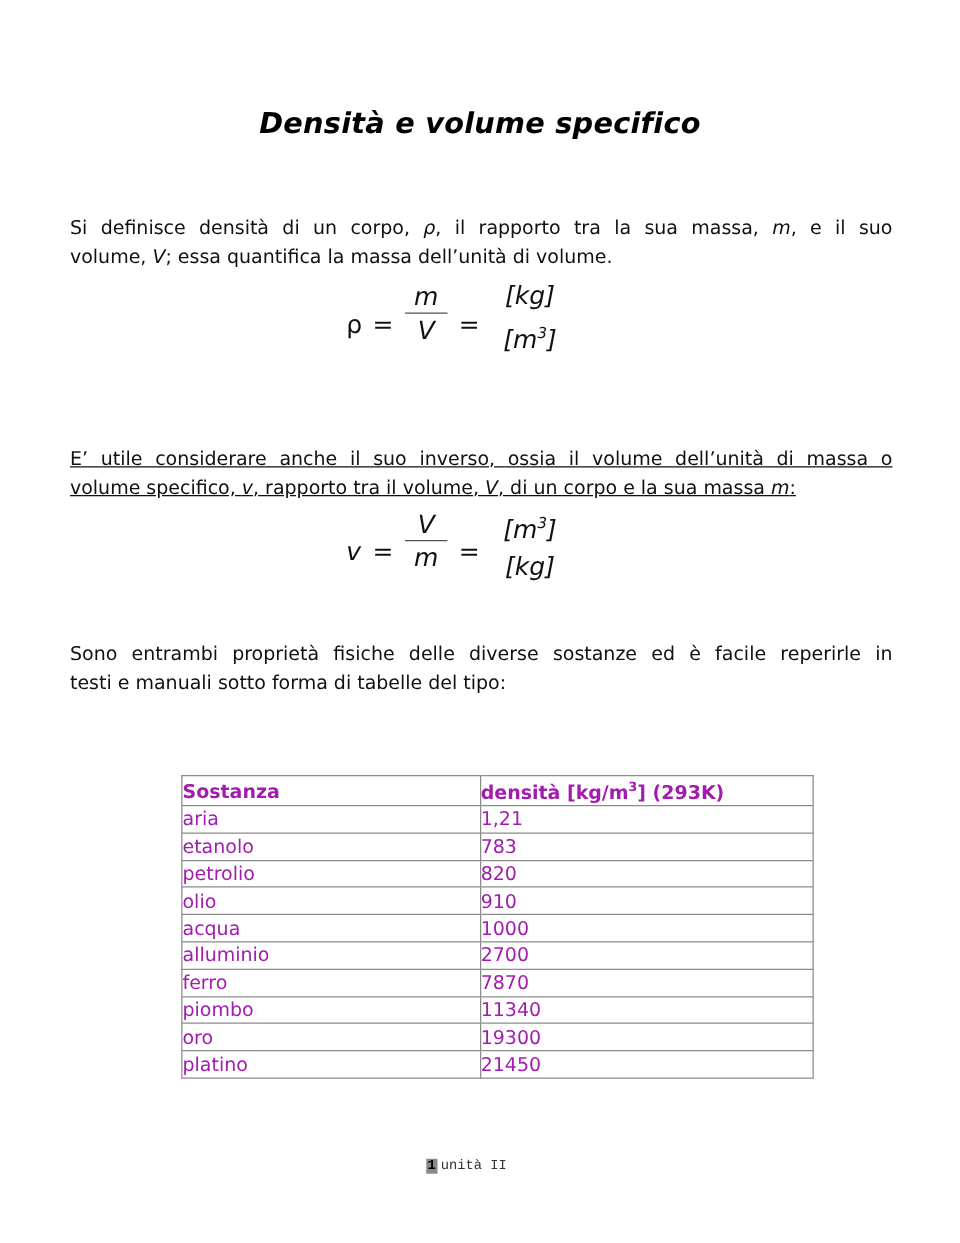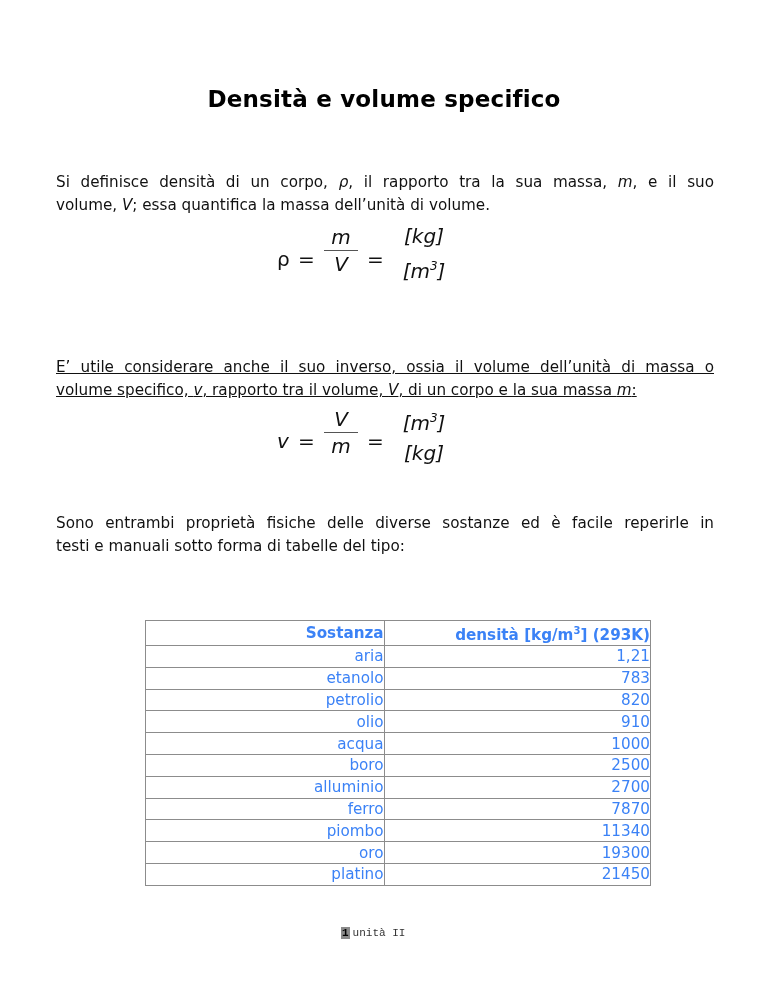--- a/index.html
+++ b/index.html
@@ -2,21 +2,21 @@
 <html><head>
   <meta charset="utf-8">
   <style>
     html, body { margin: 0; padding: 0; background: #ffffff; }
     body {
       width: 768px; height: 994px; position: relative; overflow: hidden;
       font-family: "DejaVu Sans", sans-serif; color: #111;
     }
     .title {
       position: absolute; left: 0; width: 768px; top: 86px;
-      text-align: center; font-weight: bold; 
+      text-align: center; font-weight: bold; font-style: italic;
       font-size: 23px; letter-spacing: 0.2px; color: #000;
     }
     .para {
       position: absolute; left: 56px; width: 658px;
       font-size: 15.2px; line-height: 22.5px; text-align: justify;
       text-align-last: left;
       margin-top: 20px;
     }
     .para .just { text-align-last: justify; display: block; }
     #p1 { top: 151px; }
@@ -34,22 +34,22 @@
     .frac .bar { display: block; border-top: 1.2px solid #555; margin: 1px 0; }
     sup { font-size: 12px; vertical-align: 8px; }
     #f1 { left: 277px; top: 225px; width: 200px; height: 70px; }
     #f2 { left: 277px; top: 405px; width: 200px; height: 70px; }
 
     table.data {
       position: absolute; left: 145px; top: 620px; width: 506px;
       border-collapse: collapse; font-size: 15.2px;
     }
     table.data th, table.data td {
-      border: 1px solid #8c8c8c; text-align: right; padding: 0;
-      height: 20.8px; line-height: 20px; font-weight: normal; color: #3b82f6;
+      border: 1px solid #8c8c8c; text-align: left; padding: 0;
+      height: 20.8px; line-height: 20px; font-weight: normal; color: #a21caf;
     }
     table.data th { font-weight: bold; height: 21.5px; }
     table.data col.c1 { width: 239px; }
     table.data col.c2 { width: 267px; }
     table.data th sup { font-size: 10px; vertical-align: 6px; }
 
     .footer {
       position: absolute; top: 927px; left: 341px; font-size: 11px; color: #333;
       font-family: Liberation Mono, monospace;
     }
@@ -134,24 +134,20 @@
       </tr>
       <tr>
         <td>olio</td>
         <td>910</td>
       </tr>
       <tr>
         <td>acqua</td>
         <td>1000</td>
       </tr>
       <tr>
-        <td>boro</td>
-        <td>2500</td>
-      </tr>
-      <tr>
         <td>alluminio</td>
         <td>2700</td>
       </tr>
       <tr>
         <td>ferro</td>
         <td>7870</td>
       </tr>
       <tr>
         <td>piombo</td>
         <td>11340</td>

